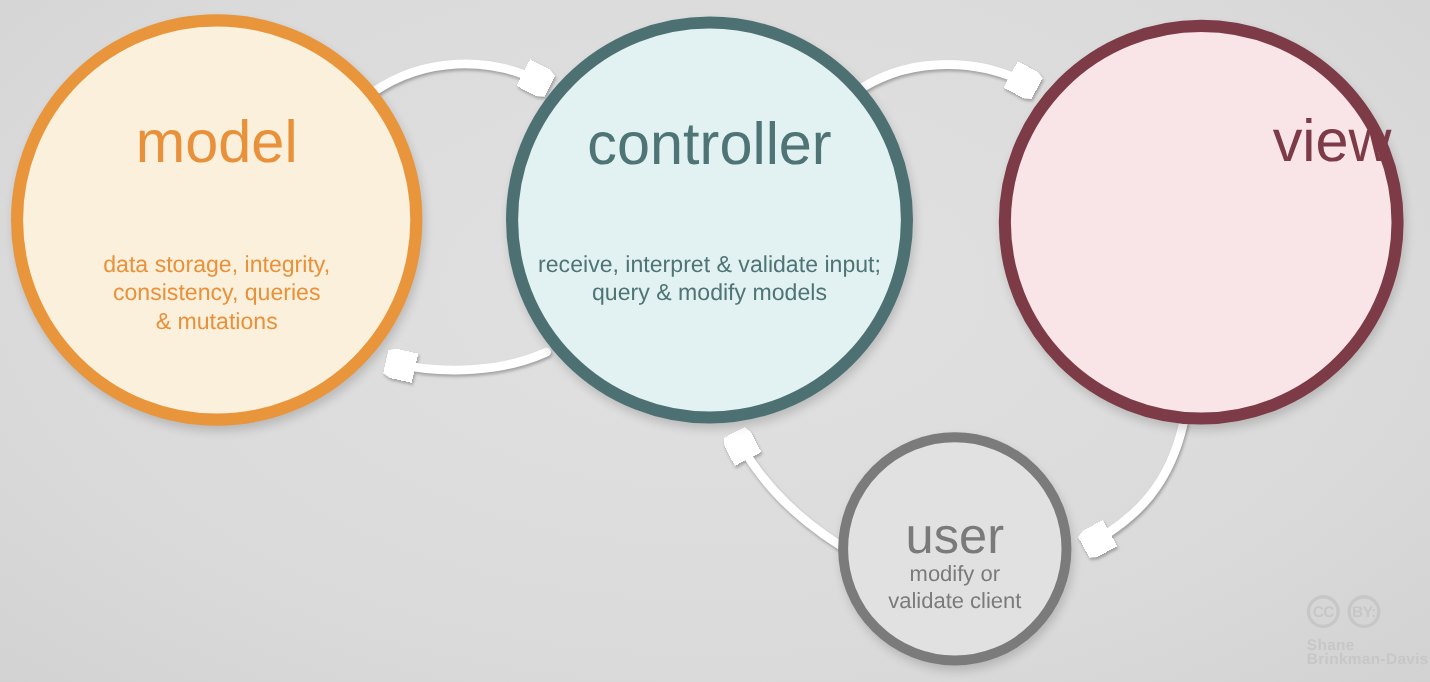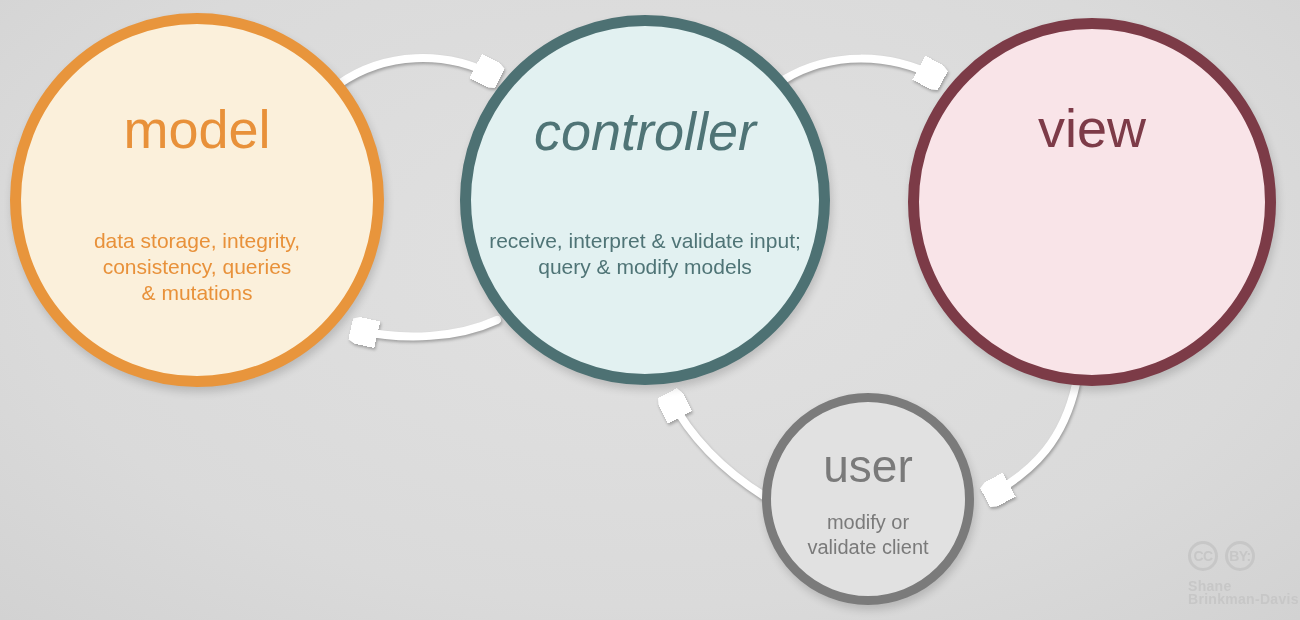--- a/index.html
+++ b/index.html
@@ -16,27 +16,27 @@
   }
   .arrow-layer{filter:drop-shadow(1px 2.5px 1.5px rgba(0,0,0,0.28));}
   .circle{
     position:absolute;border-radius:50%;box-sizing:border-box;
     text-align:center;z-index:2;
     box-shadow:2px 5px 9px rgba(0,0,0,0.16);
     border-style:solid;
   }
   .node-model{left:10px;top:13px;width:374px;height:374px;border-width:11px;}
   .node-controller{left:460px;top:15px;width:370px;height:370px;border-width:11px;}
-  .node-view{left:908px;top:18px;width:368px;height:368px;border-width:11px;}
+  .node-view{left:908px;top:18px;width:368px;height:368px;border-width:11px;text-align:right;}
   .node-user{left:762px;top:393px;width:212px;height:212px;border-width:9px;}
   .node-title{position:absolute;left:0;width:100%;font-size:54px;line-height:58px;font-weight:400;}
   .node-model .node-title{top:76px;}
-  .node-controller .node-title{top:76px;font-style:italic;}
+  .node-controller .node-title{top:76px;}
   .node-view .node-title{top:70px;}
-  .node-user .node-title{top:39px;font-size:46px;line-height:50px;}
+  .node-user .node-title{top:60px;font-size:46px;line-height:50px;}
   .node-desc{position:absolute;left:0;width:100%;font-size:21px;line-height:26px;font-weight:400;}
   .node-model .node-desc{top:204px;}
   .node-controller .node-desc{top:202px;}
   .node-view .node-desc{top:212px;}
   .node-user .node-desc{top:108px;font-size:20px;line-height:25px;}
   .attribution{
     position:absolute;left:1188px;top:541px;z-index:3;
     color:#c7c7c7;font-weight:bold;
   }
   .badges{display:flex;gap:7px;}

